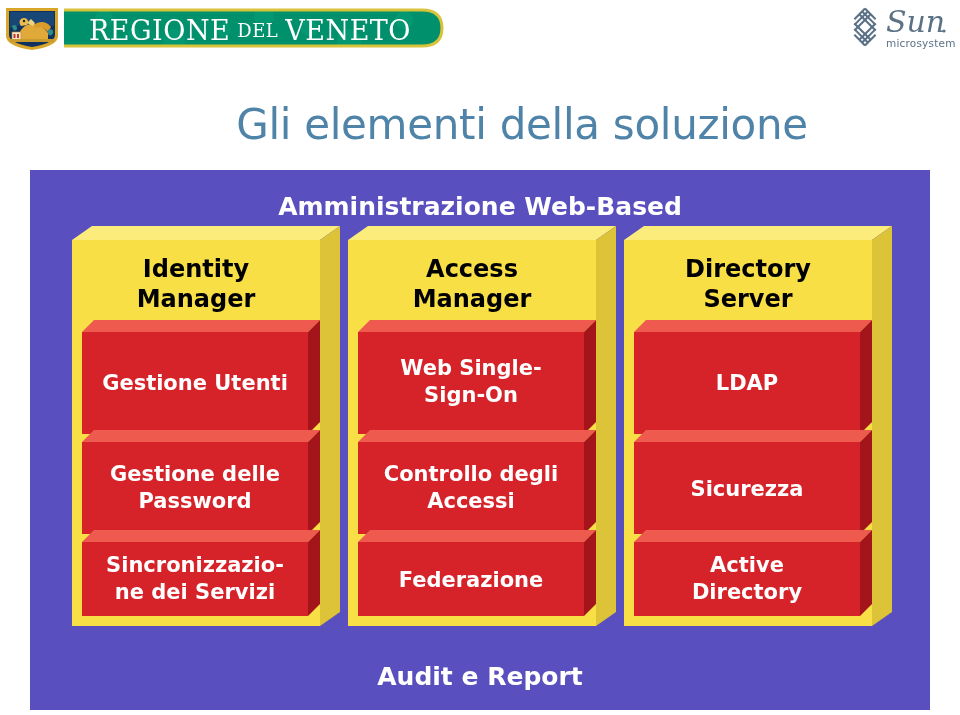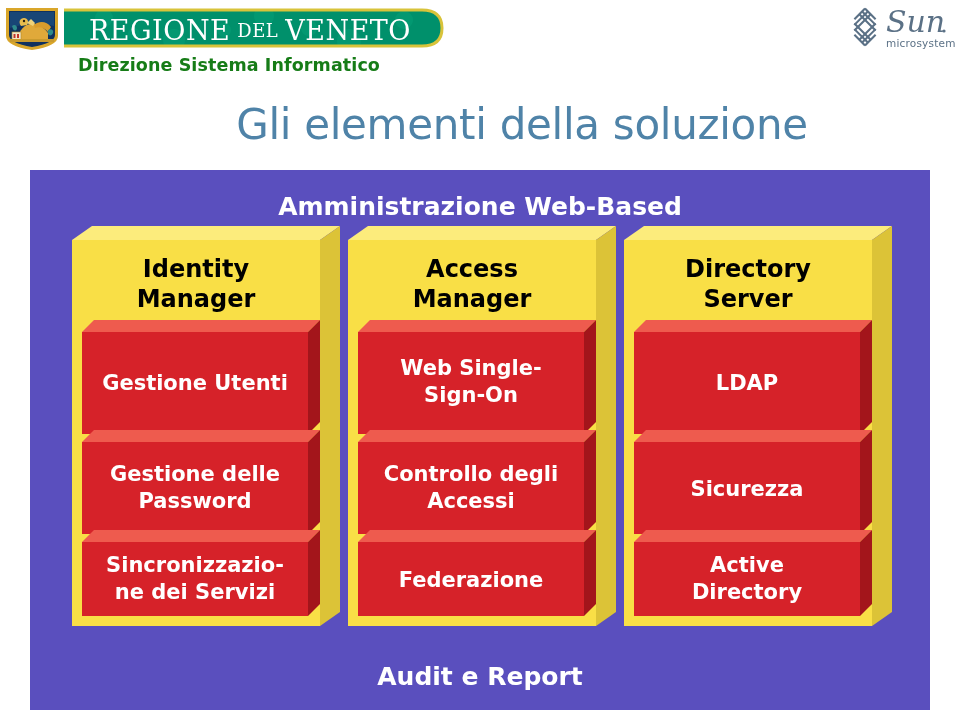--- a/index.html
+++ b/index.html
@@ -129,21 +129,20 @@
       <circle cx="160" cy="22" r="7" fill="#0FB88A"></circle>
       <circle cx="245" cy="20" r="8" fill="#0FB88A"></circle>
       <circle cx="70" cy="26" r="6" fill="#0FB88A"></circle>
     </g>
     <path d="M0 2 H358 Q378 2 378 20 Q378 38 358 38 H0" fill="none" stroke="#D8C33A" stroke-width="3"></path>
     <text x="186" y="24" text-anchor="middle" dominant-baseline="middle" font-family="'DejaVu Serif','Liberation Serif',serif" font-size="27" fill="#ffffff" letter-spacing="0.5">
       <tspan font-size="27">REGIONE</tspan><tspan font-size="18" dx="7">DEL</tspan><tspan font-size="27" dx="7">VENETO</tspan>
     </text>
   </svg>
 
-  <div id="direzione-text">Direzione Sistema Informatico</div>
 
   <svg id="sun-logo" viewBox="0 0 118 52">
     <g transform="translate(27,23) rotate(45)" fill="none" stroke="#5B7186" stroke-width="2.1">
       <path d="M-13 -13 H2 M-13 -9 H6 M-13 -5 H10"></path>
       <path d="M13 13 H-2 M13 9 H-6 M13 5 H-10"></path>
       <path d="M-13 -13 V2 M-9 -13 V6 M-5 -13 V10"></path>
       <path d="M13 13 V-2 M9 13 V-6 M5 13 V-10"></path>
     </g>
     <text x="48" y="28" font-family="'DejaVu Serif','Liberation Serif',serif" font-size="30" font-style="italic" fill="#5B7186">Sun</text>
     <circle cx="106" cy="27" r="1.6" fill="#5B7186"></circle>

